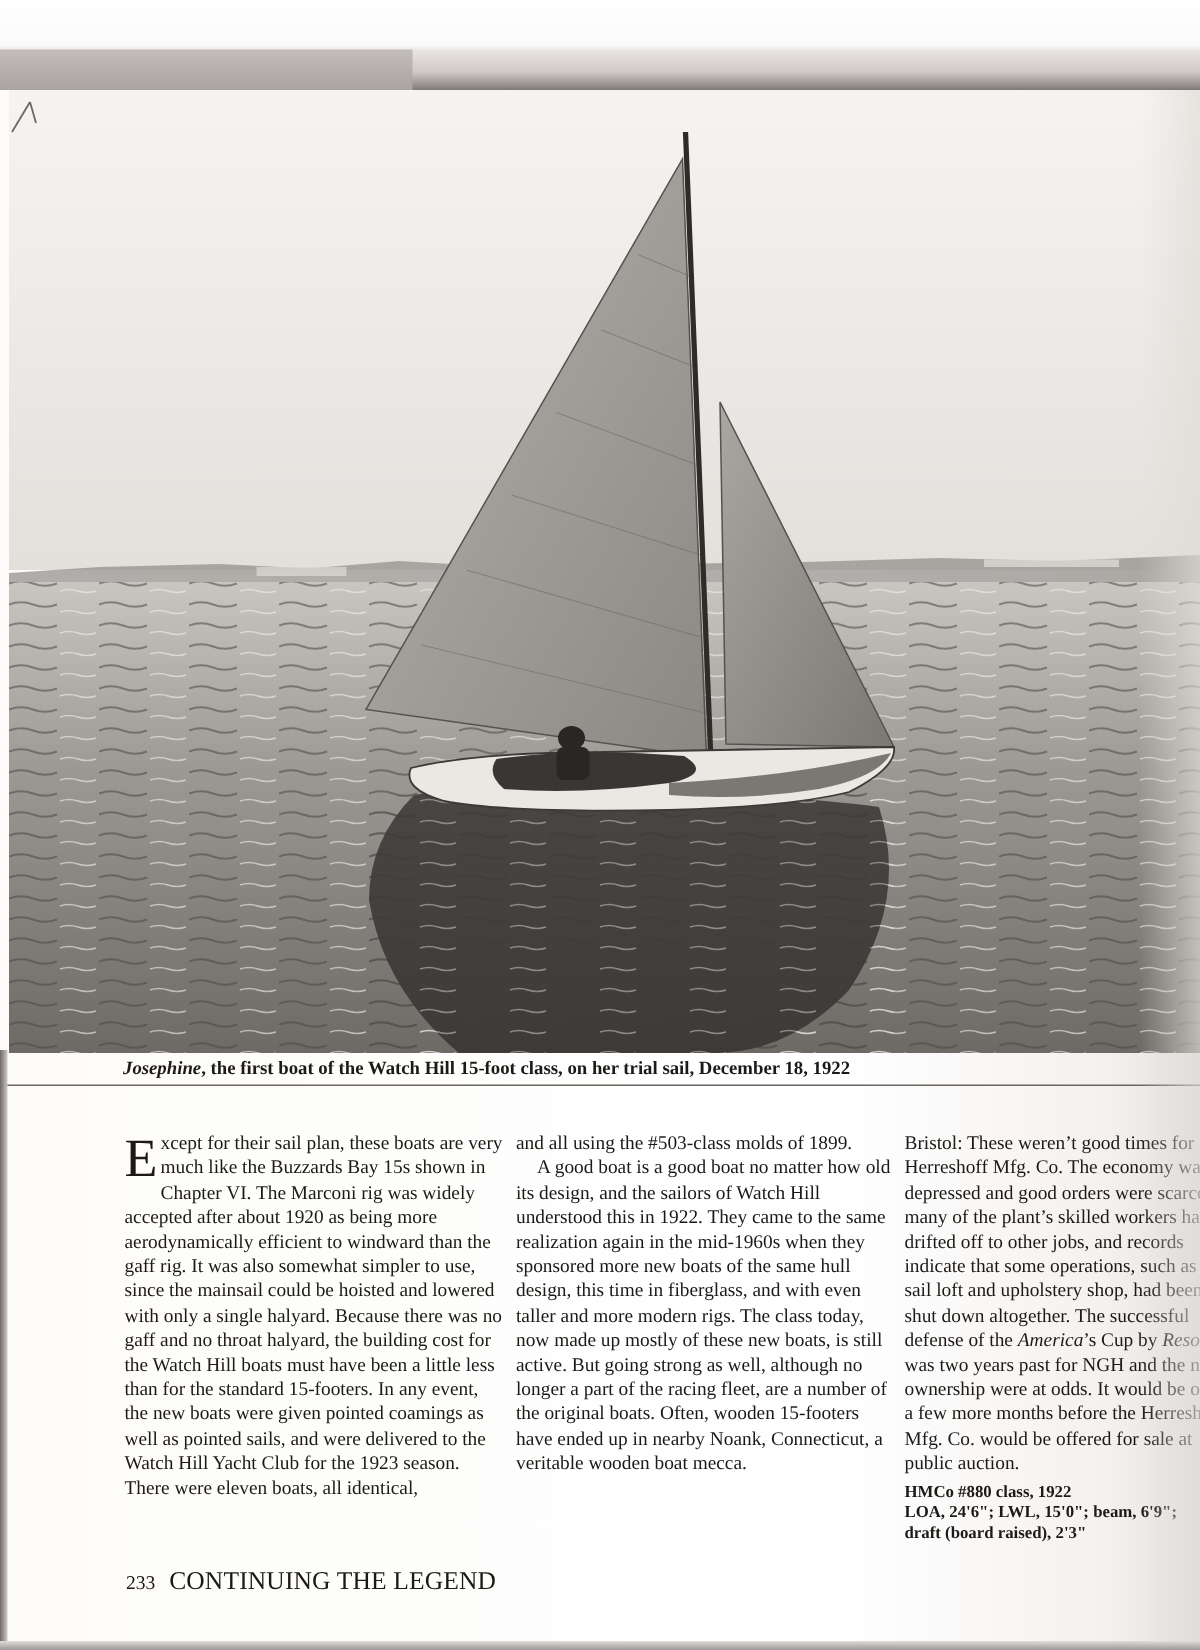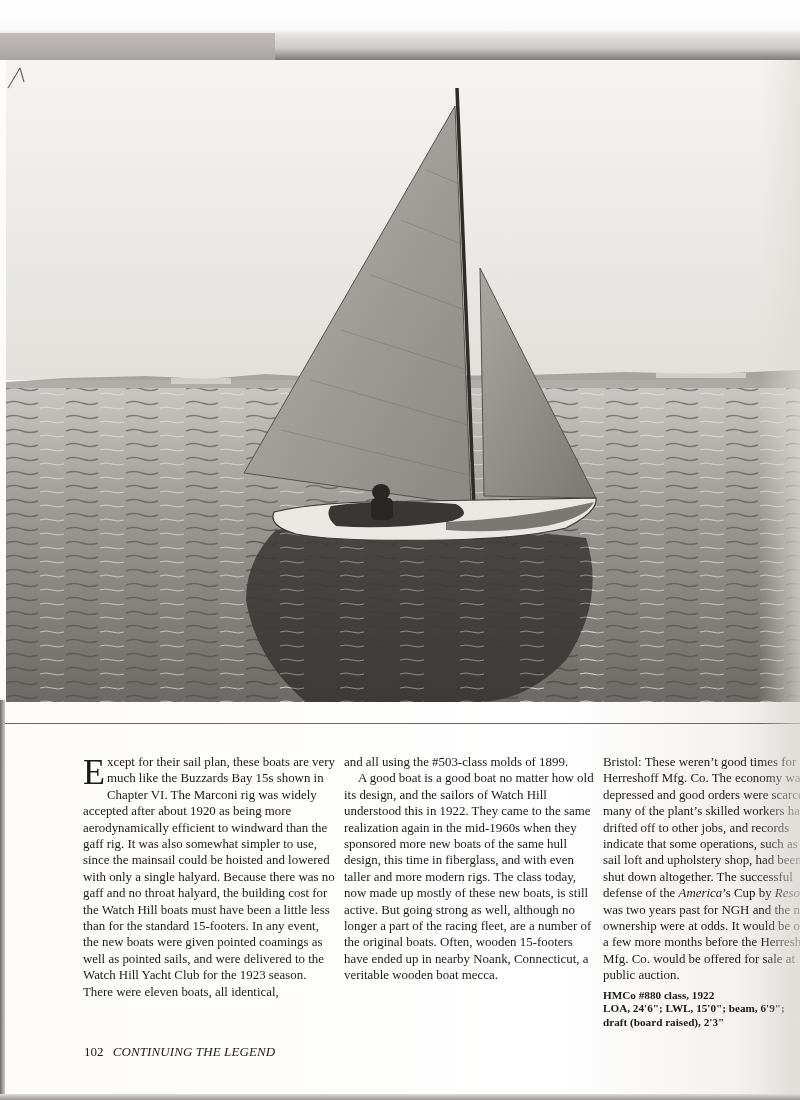--- a/index.html
+++ b/index.html
@@ -48,21 +48,21 @@
     .dropcap {
       float: left; font-size: 36px; line-height: 30px; margin: 3px 2px 0 0;
     }
     .specs {
       margin-top: 5px; font-size: 11.2px; font-weight: bold; line-height: 13.5px;
     }
     .folio {
       position: absolute; left: 84px; top: 984px; font-size: 13px; white-space: nowrap;
     }
     .folio .num { margin-right: 6px; }
-    .folio .run { font-style: italic; font-size: 13px; letter-spacing: 0.1px; }
+    .folio .run { font-size: 17px; letter-spacing: 0.1px; }
     .bottom-edge {
       position: absolute; left: 0; top: 1094px; width: 800px; height: 6px;
       background: linear-gradient(#e0dcd9, #9d9896);
     }
     .left-edge {
       position: absolute; left: 0; top: 700px; width: 5px; height: 400px;
       background: linear-gradient(90deg, #6f6a67, #cfcac7);
     }
     .right-fade {
       position: absolute; right: 0; top: 60px; width: 40px; height: 1040px;
@@ -135,20 +135,21 @@
       <path d="M325 446 Q380 438 450 444 Q470 456 440 462 Q380 470 330 466 Q318 456 325 446 Z" fill="#3a3633"></path>
       <path d="M440 462 Q520 458 588 442 Q580 458 540 466 Q490 474 440 470 Z" fill="#7b7772"></path>
 
       <ellipse cx="375" cy="432" rx="9" ry="8" fill="#2a2624"></ellipse>
       <rect x="365" y="438" width="22" height="22" rx="5" fill="#2a2624"></rect>
 
       <path d="M14 8 L2 28 M14 8 L18 22" stroke="#6d6866" stroke-width="1.2" fill="none"></path>
     </svg>
   </div>
 
+  <div class="caption"><i>Josephine</i><span>, the first boat of the Watch Hill 15-foot class, on her trial sail, December 18, 1922</span></div>
 
   <div class="rule"></div>
 
   <div class="col col1">
     <p>
       <span class="dropcap">E</span><span>xcept for their sail plan, these boats are very much like the Buzzards Bay 15s shown in Chapter VI. The Marconi rig was widely accepted after about 1920 as being more aerodynamically efficient to windward than the gaff rig. It was also somewhat simpler to use, since the mainsail could be hoisted and lowered with only a single halyard. Because there was no gaff and no throat halyard, the building cost for the Watch Hill boats must have been a little less than for the standard 15-footers. In any event, the new boats were given pointed coamings as well as pointed sails, and were delivered to the Watch Hill Yacht Club for the 1923 season. There were eleven boats, all identical,</span>
     </p>
   </div>
 
   <div class="col col2">
@@ -161,21 +162,21 @@
       <span>Bristol: These weren’t good times for Herreshoff Mfg. Co. The economy was depressed and good orders were scarce; many of the plant’s skilled workers had drifted off to other jobs, and records indicate that some operations, such as the sail loft and upholstery shop, had been shut down altogether. The successful defense of the </span><i>America</i><span>’s Cup by </span><i>Resolute</i><span> was two years past for NGH and the new ownership were at odds. It would be only a few more months before the Herreshoff Mfg. Co. would be offered for sale at public auction.</span>
     </p>
     <div class="specs">
       <div>HMCo #880 class, 1922</div>
       <div>LOA, 24'6"; LWL, 15'0"; beam, 6'9";</div>
       <div>draft (board raised), 2'3"</div>
     </div>
   </div>
 
   <div class="folio">
-    <span class="num">102</span>
+    <span class="num">233</span>
     <span class="run">CONTINUING THE LEGEND</span>
   </div>
 
 </div>
 
 <div class="left-edge"></div>
 <div class="right-fade"></div>
 <div class="bottom-edge"></div>
 
 </body></html>

